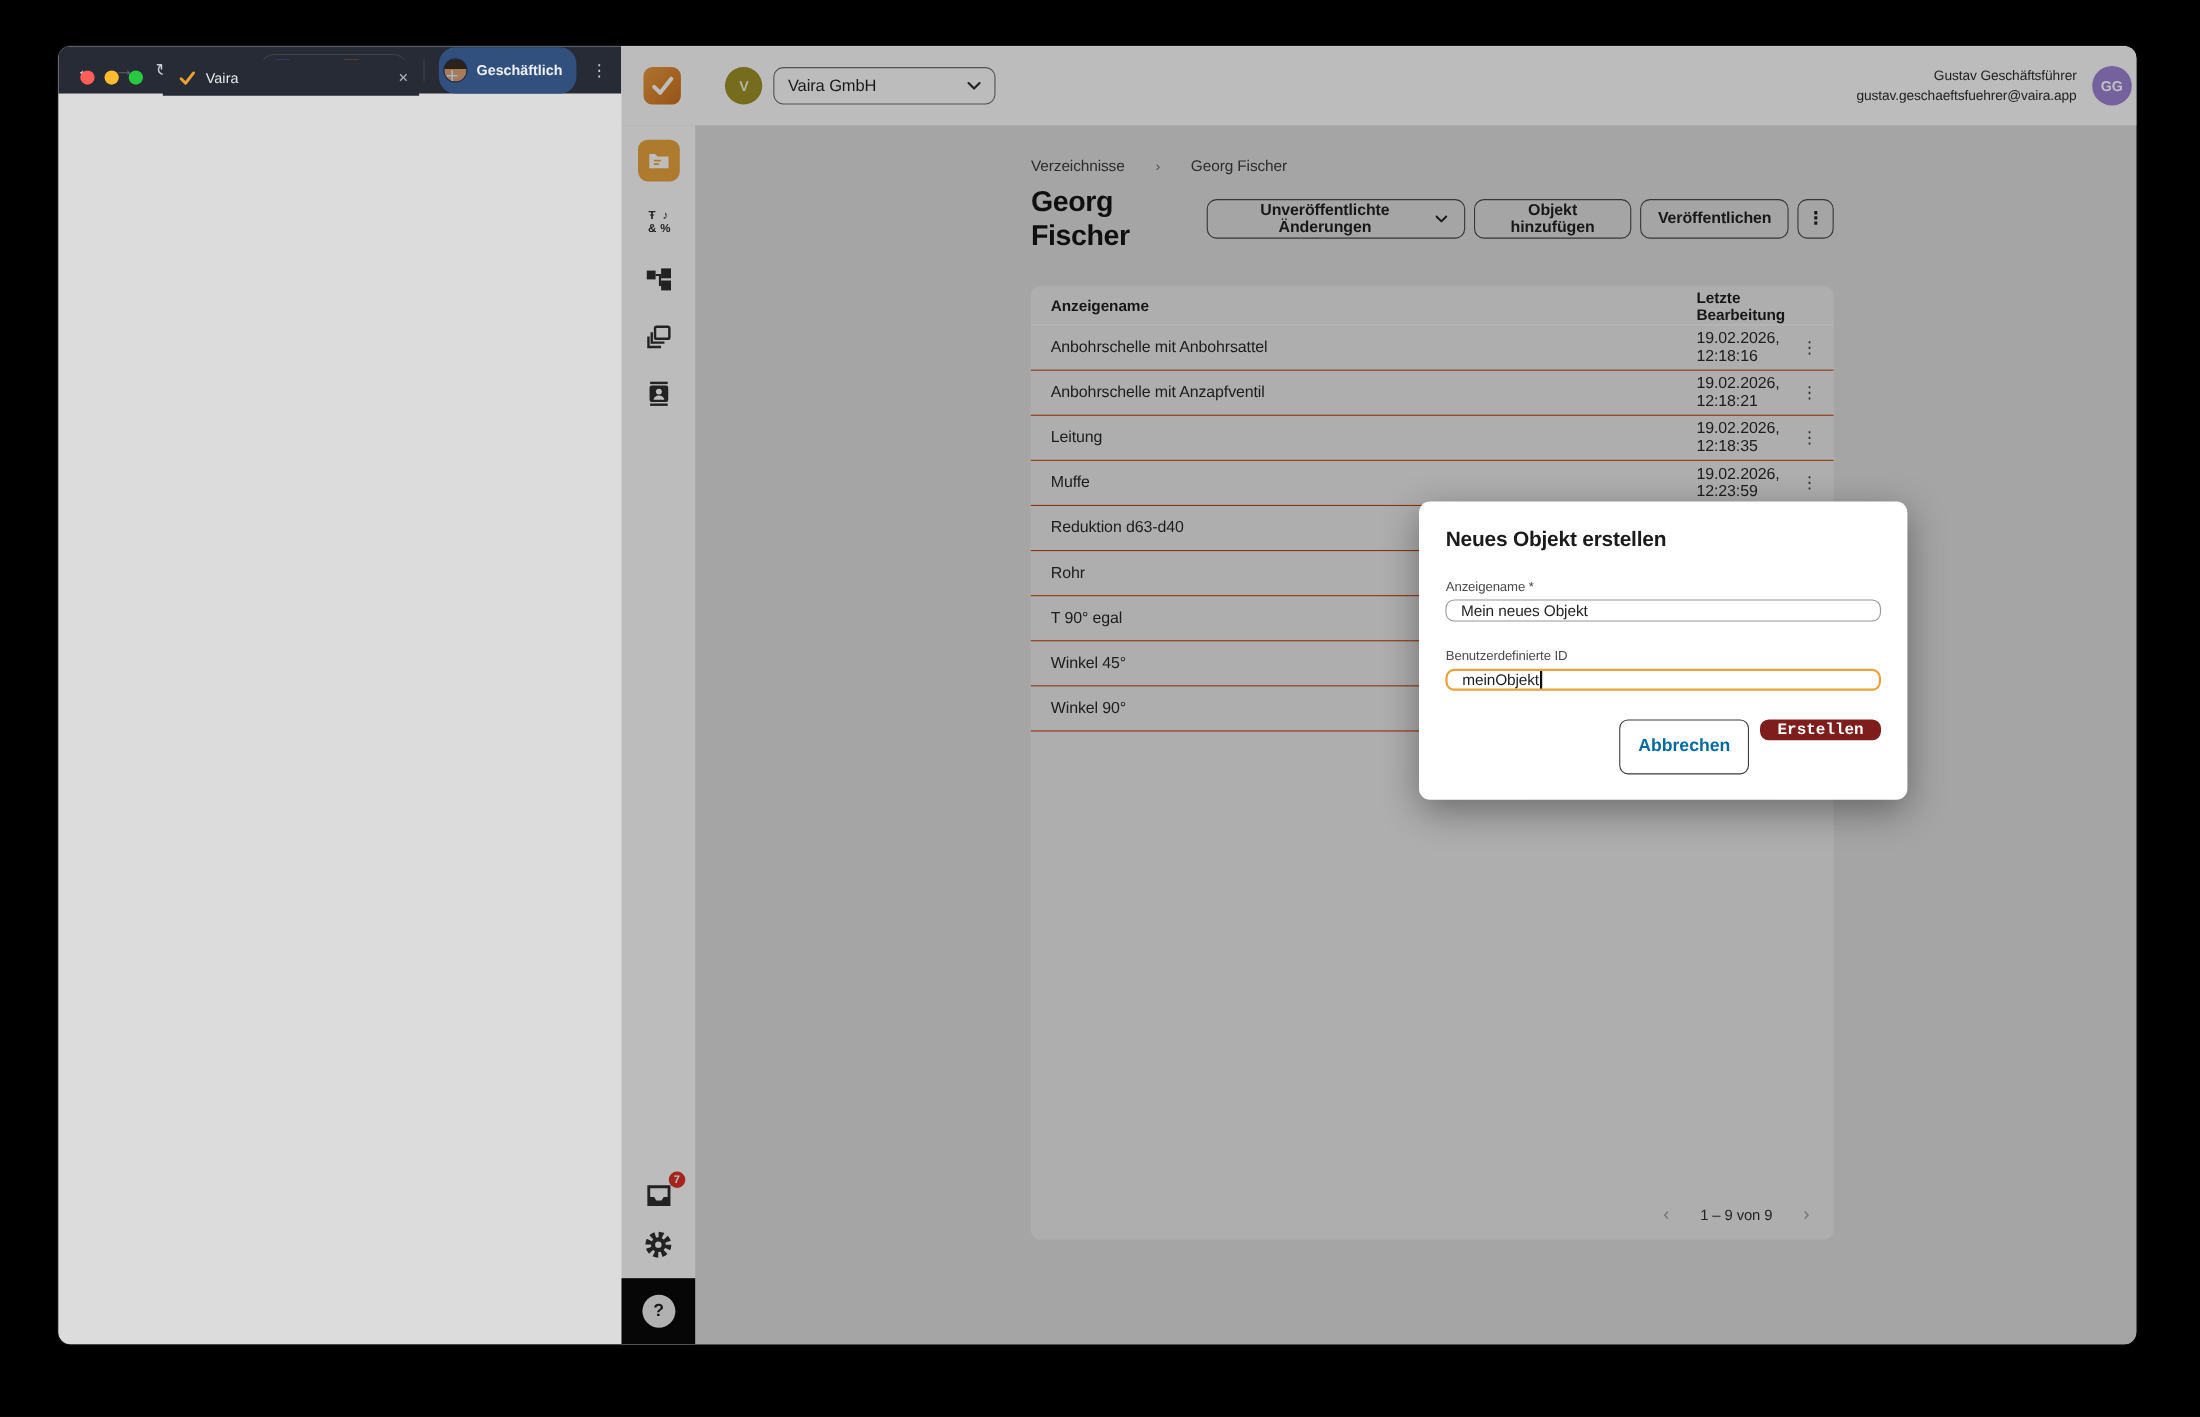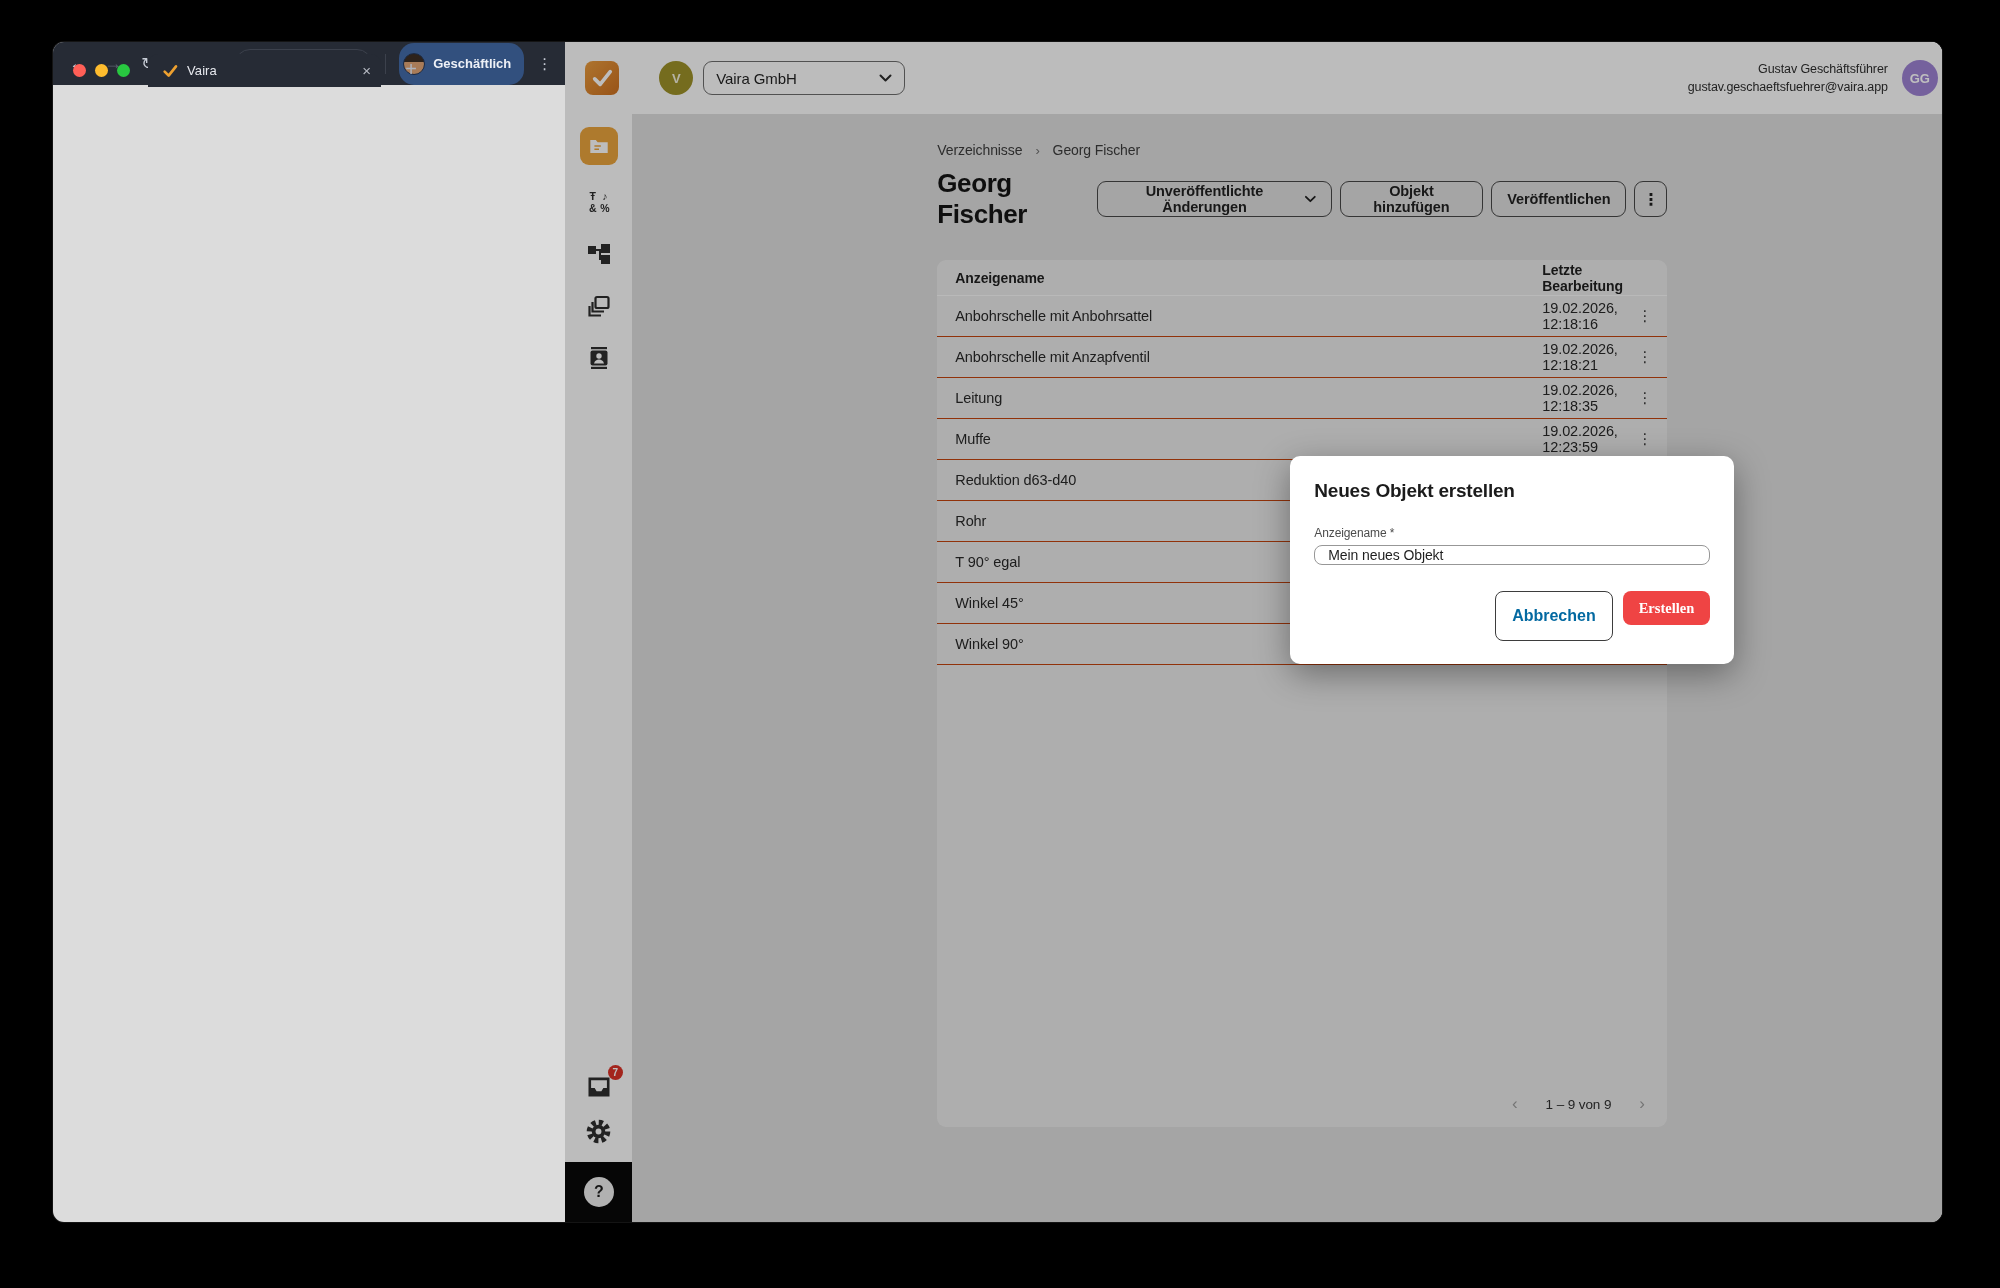--- a/index.html
+++ b/index.html
@@ -62,21 +62,21 @@
               color:#2c2c2c; text-align:center; }
   .side-bottom { margin-top:auto; display:flex; flex-direction:column; align-items:center; }
   .badge-wrap { position:relative; }
   .badge { position:absolute; top:-7px; right:-9px; min-width:15px; height:15px; border-radius:8px; background:#d93025;
            color:#fff; font-size:10px; font-weight:bold; display:flex; align-items:center; justify-content:center; padding:0 3px; }
   .side-footer { width:67px; height:60px; background:#060606; display:flex; align-items:center; justify-content:center; }
   .help-btn { width:30px; height:30px; border-radius:50%; background:#ececec; color:#1c1c1c; font-size:16px;
               font-weight:bold; display:flex; align-items:center; justify-content:center; }
 
   .main { flex:1; padding:28px 295px 0 305px; min-width:0; }
-  .breadcrumb { display:flex; align-items:flex-end; gap:13px; font-size:14px; color:#3a3a3a; }
+  .breadcrumb { display:flex; align-items:flex-end; gap:28px; font-size:14px; color:#3a3a3a; }
   .crumb-sep { color:#6e6e6e; font-size:13px; }
   .titlerow { margin-top:10px; display:flex; align-items:center; justify-content:space-between; }
   .page-title { font-size:26px; font-weight:bold; color:#121212; letter-spacing:-.4px; }
   .actions { display:flex; gap:8px; align-items:center; }
   .btn { height:36px; border:1.5px solid #454545; border-radius:9px; background:transparent; padding:0 15px;
          font-size:14.5px; font-weight:bold; color:#1e1e1e; display:flex; align-items:center; gap:9px;
          font-family:inherit; letter-spacing:-.1px; }
   .btn.icon-only { width:36px; padding:0; justify-content:center; font-size:16px; }
 
   .card { margin-top:30px; height:867px; background:#e9e9e9; border-radius:9px; position:relative; overflow:hidden; }
@@ -96,22 +96,22 @@
   .modal-title { font-size:19px; font-weight:bold; color:#1b1b1b; letter-spacing:-.2px; }
   .field { margin-top:24px; }
   .field-label { font-size:12px; color:#4c4c4c; margin-bottom:5px; }
   .input { height:20px; border:1px solid #979797; border-radius:8px; display:flex; align-items:center;
            padding:0 13px; font-size:14px; color:#1f1f1f; background:#fff; }
   .input.focused { border:2px solid #e9a23b; }
   .caret { display:inline-block; width:1.5px; height:16px; background:#111; margin-left:1px; }
   .modal-actions { margin-top:26px; display:flex; justify-content:flex-end; gap:10px; }
   .btn-cancel { height:50px; border:1.5px solid #3d3d3d; border-radius:8px; background:#fff; padding:0 16px;
                 font-size:16px; font-weight:bold; color:#0369a1; font-family:inherit; }
-  .btn-primary { height:34px; border:none; border-radius:8px; background:#ef4444; padding:0 16px;
-                 font-size:14.5px; font-weight:bold; color:#fff; font-family:Liberation Serif, serif; }
+  .btn-primary { height:19px; border:none; border-radius:8px; background:#7f1d1d; padding:0 16px;
+                 font-size:14.5px; font-weight:bold; color:#fff; font-family:Liberation Mono, monospace; }
 </style>
 </head>
 <body>
 
 <div class="window">
 
   <div class="tabstrip">
     <div class="lights">
       <div class="light" style="background:#ff5f57"></div>
       <div class="light" style="background:#febc2e"></div>
@@ -351,20 +351,27 @@
 
     <div class="overlay"></div>
     <div class="modal">
       <div class="modal-title">Neues Objekt erstellen</div>
       <div class="field">
         <div class="field-label">Anzeigename *</div>
         <div class="input">
           <span>Mein neues Objekt</span>
         </div>
       </div>
+      <div class="field">
+        <div class="field-label">Benutzerdefinierte ID</div>
+        <div class="input focused">
+          <span>meinObjekt</span>
+          <span class="caret"></span>
+        </div>
+      </div>
       <div class="modal-actions">
         <button class="btn-cancel">Abbrechen</button>
         <button class="btn-primary">Erstellen</button>
       </div>
     </div>
 
   </div>
 </div>
 
 </body></html>

